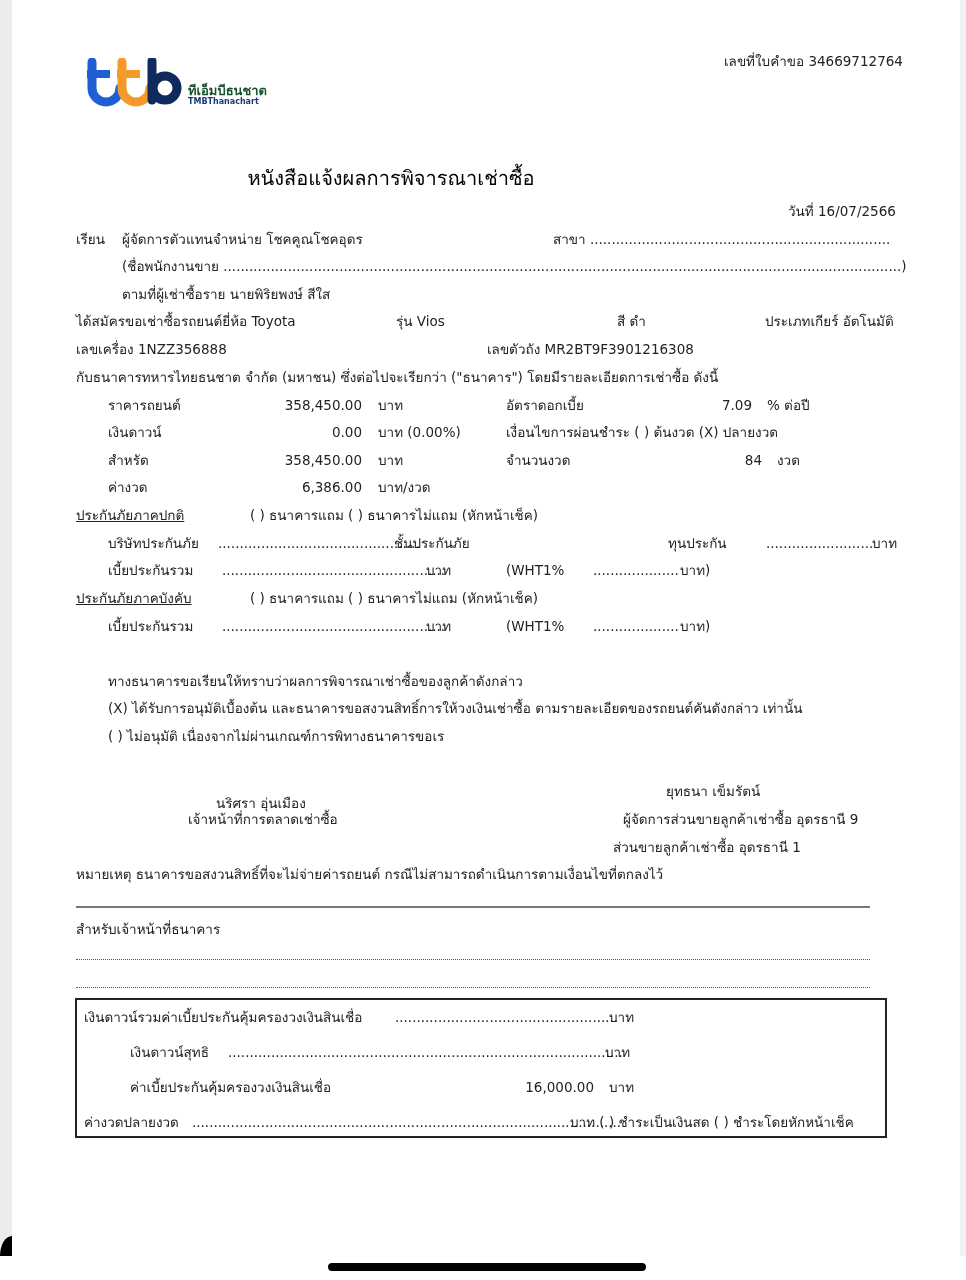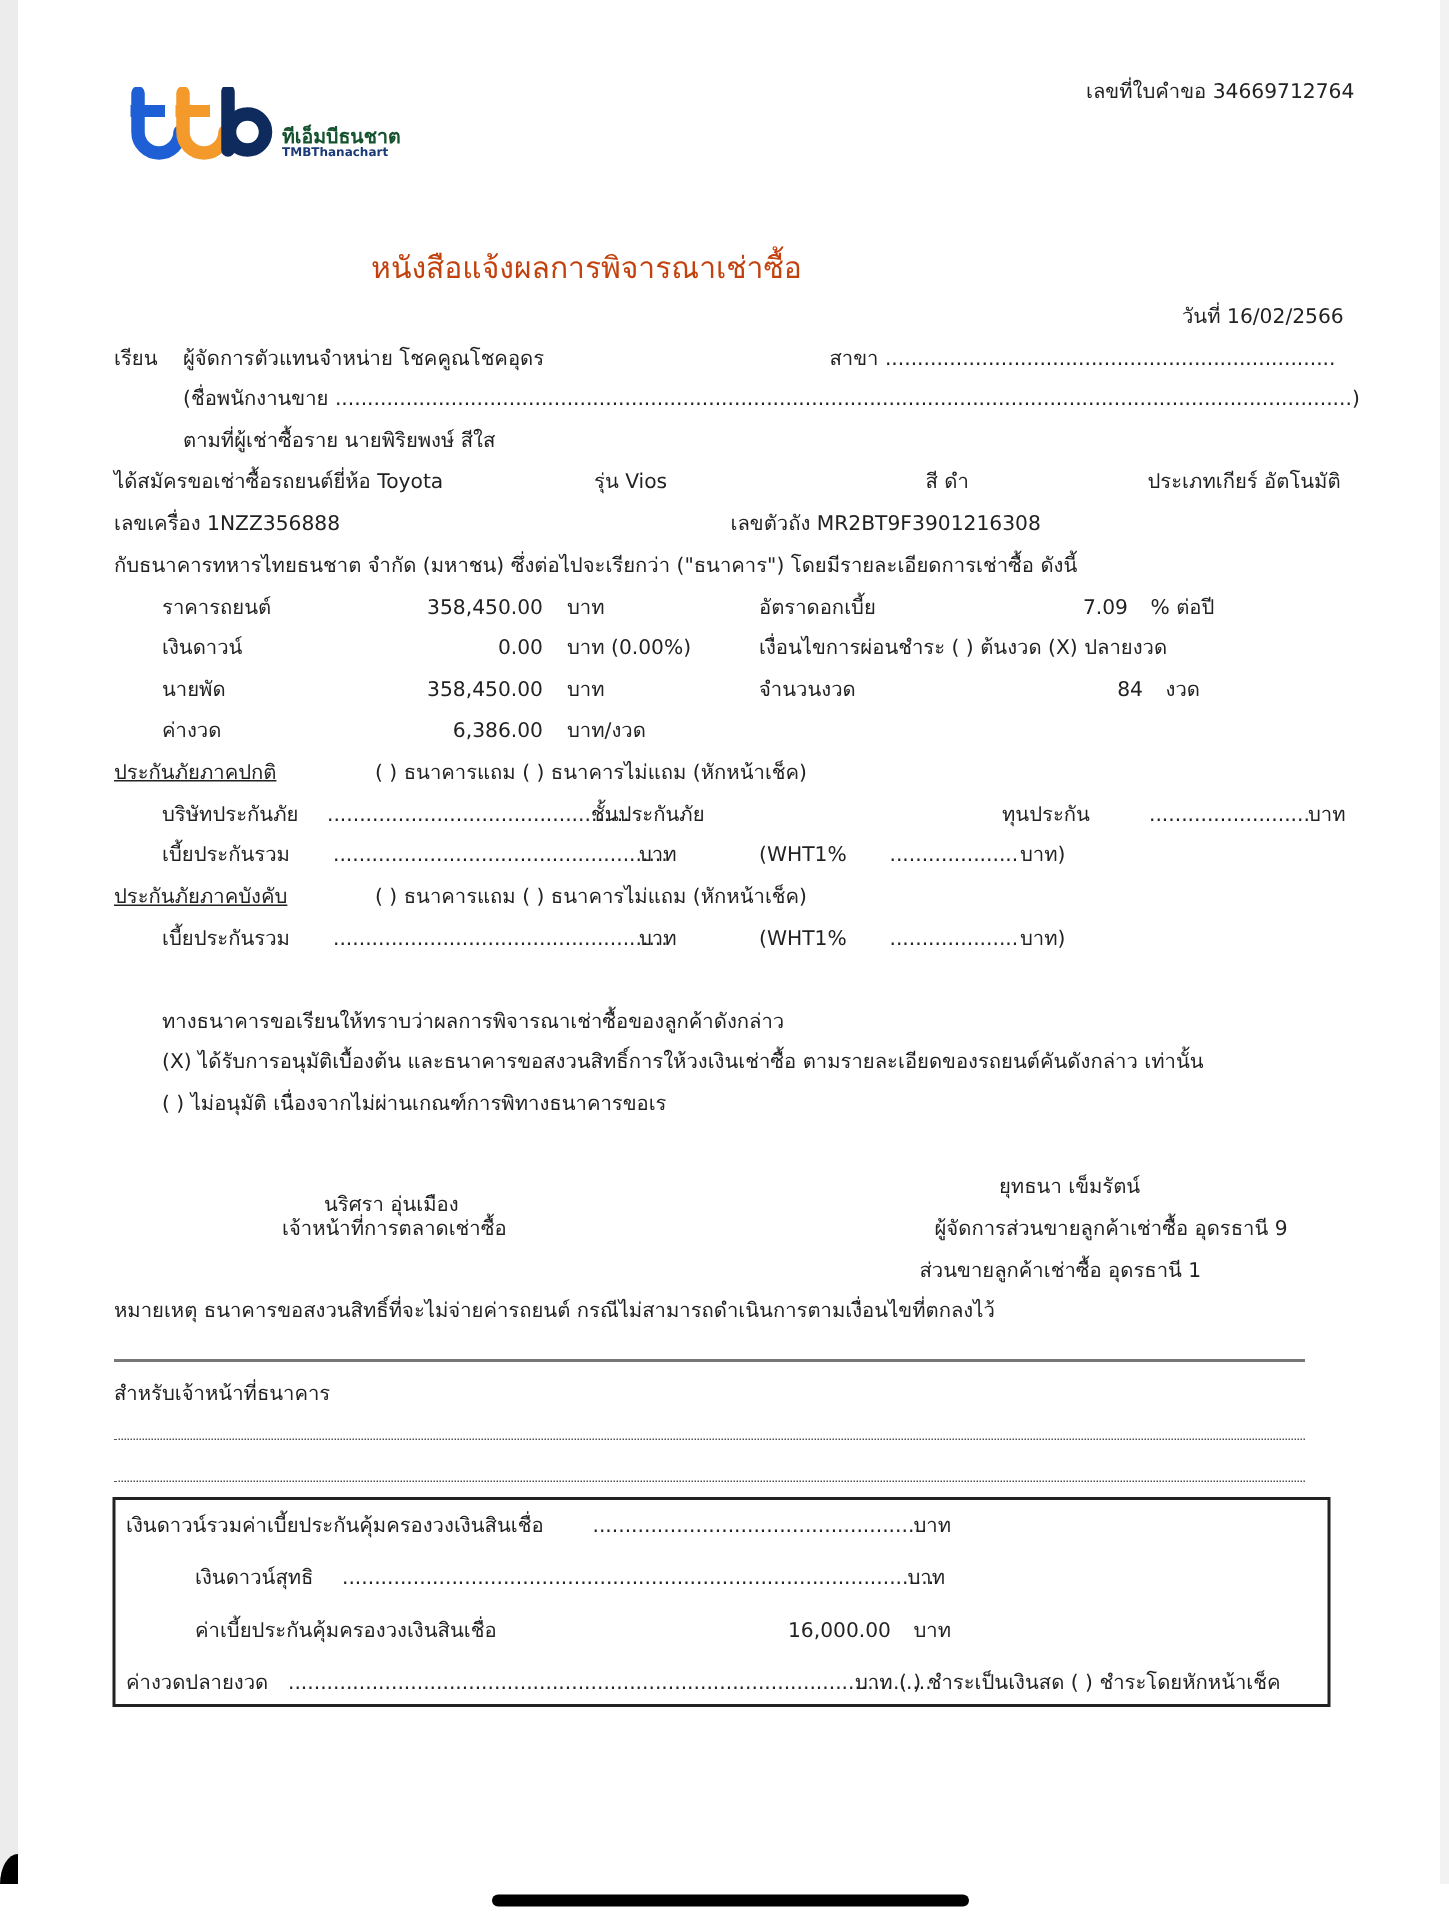--- a/index.html
+++ b/index.html
@@ -9,21 +9,21 @@
   }
   .edge-left { position: absolute; left: 0; top: 0; width: 12px; height: 1256px; background: #ececec; border-bottom-left-radius: 14px; }
   .edge-left-corner { position:absolute; left:0; top:1236px; width:12px; height:20px; background:#000; border-top-left-radius:12px 20px; }
   .edge-right { position: absolute; right: 0; top: 0; width: 6px; height: 1256px; background: #f2f2f2; }
   .home-bar { position: absolute; left: 328px; top: 1263px; width: 318px; height: 8px; border-radius: 4px; background: #000; }
 
   .t { position: absolute; font-size: 13.5px; line-height: 18px; white-space: nowrap; color: #222; }
   .logo { position: absolute; left: 86px; top: 58px; }
   .logo-text-th { position:absolute; left:188px; top:80px; font-size:13px; font-weight:bold; color:#14532d; white-space:nowrap; }
   .logo-text-en { position:absolute; left:188px; top:97px; font-size:8px; font-weight:bold; color:#1a3a7a; white-space:nowrap; }
-  .title { position:absolute; left:0; width:782px; text-align:center; top:162px; font-size:20px; color:#c2410c; }
+  .title { position:absolute; left:0; width:782px; text-align:center; top:162px; font-size:20px; color:#000000; }
   .u { text-decoration: underline; }
   .r { text-align: right; }
   .hr { position:absolute; left:76px; width:794px; top:906px; height:2px; background:#777; }
   .dotline { position:absolute; left:76px; width:794px; height:0; border-top: 1.5px dotted #555; }
   .box { position:absolute; left:75px; top:998px; width:812px; height:140px; border:2px solid #222; box-sizing:border-box; }
 </style>
 </head>
 <body>
 
 <div class="edge-left"></div>
@@ -43,21 +43,21 @@
 
 <div class="t" style="left:724px; top:52px;">
   <span>เลขที่ใบคำขอ</span>
   <span>34669712764</span>
 </div>
 
 <div class="title">หนังสือแจ้งผลการพิจารณาเช่าซื้อ</div>
 
 <div class="t" style="left:788px; top:202px;">
   <span>วันที่</span>
-  <span>16/02/2566</span>
+  <span>16/07/2566</span>
 </div>
 
 <div class="t" style="left:76px; top:230px;">เรียน</div>
 <div class="t" style="left:122px; top:230px;">ผู้จัดการตัวแทนจำหน่าย โชคคูณโชคอุดร</div>
 <div class="t" style="left:553px; top:230px;">
   <span>สาขา</span>
   <span>......................................................................</span>
 </div>
 <div class="t" style="left:122px; top:257px;">
   <span>(ชื่อพนักงานขาย</span>
@@ -75,21 +75,21 @@
 
 <div>
   <div class="t" style="left:108px; top:396px;">ราคารถยนต์</div>
   <div class="t r" style="left:250px; width:112px; top:396px;">358,450.00</div>
   <div class="t" style="left:378px; top:396px;">บาท</div>
 
   <div class="t" style="left:108px; top:423px;">เงินดาวน์</div>
   <div class="t r" style="left:250px; width:112px; top:423px;">0.00</div>
   <div class="t" style="left:378px; top:423px;">บาท (0.00%)</div>
 
-  <div class="t" style="left:108px; top:451px;">นายพัด</div>
+  <div class="t" style="left:108px; top:451px;">สำหรัด</div>
   <div class="t r" style="left:250px; width:112px; top:451px;">358,450.00</div>
   <div class="t" style="left:378px; top:451px;">บาท</div>
 
   <div class="t" style="left:108px; top:478px;">ค่างวด</div>
   <div class="t r" style="left:250px; width:112px; top:478px;">6,386.00</div>
   <div class="t" style="left:378px; top:478px;">บาท/งวด</div>
 
   <div class="t" style="left:506px; top:396px;">อัตราดอกเบี้ย</div>
   <div class="t r" style="left:700px; width:52px; top:396px;">7.09</div>
   <div class="t" style="left:767px; top:396px;">% ต่อปี</div>

